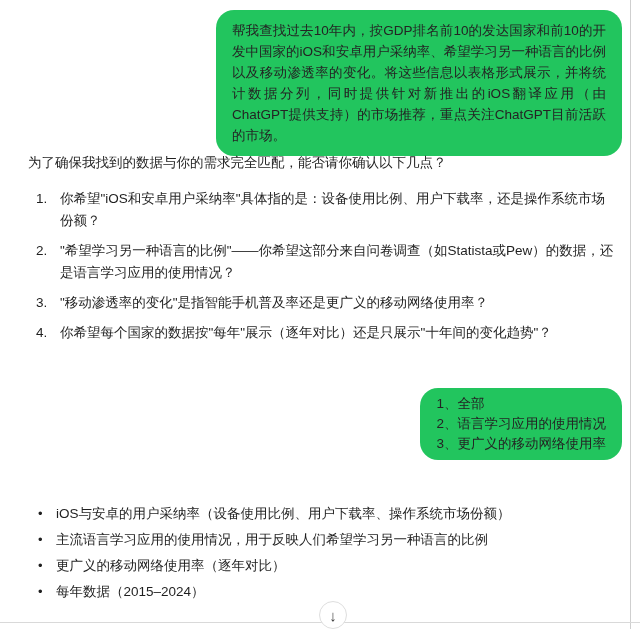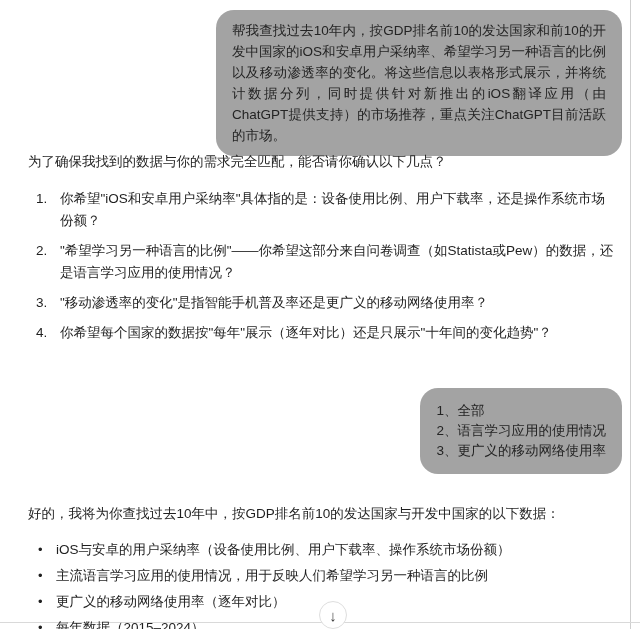--- a/index.html
+++ b/index.html
@@ -21,46 +21,46 @@
   .right-border {
     position: absolute;
     top: 0; right: 9px;
     width: 1.5px; height: 629px;
     background: #cfcfcf;
     z-index: 1;
   }
   .user-bubble {
     position: absolute;
     right: 18px;
-    background: #a3a3a3;
+    background: #22c55e;
     border-radius: 18px;
     color: #242424;
     z-index: 2;
   }
   .bubble-1 {
     top: 10px;
     width: 406px;
     padding: 10px 16px;
     line-height: 21px;
     text-align: justify;
   }
   .bubble-2 {
     top: 388px;
-    padding: 13px 16px;
+    padding: 6px 16px;
     line-height: 20px;
   }
   .assistant-block {
     position: absolute;
     left: 28px;
     right: 26px;
     z-index: 2;
     color: #1f1f1f;
   }
   .assistant-1 { top: 152px; line-height: 22px; }
-  .assistant-1 .intro { margin-bottom: 14px; font-family: Liberation Mono, monospace; }
+  .assistant-1 .intro { margin-bottom: 14px; }
   .q-list { list-style: none; }
   .q-item { display: flex; margin-bottom: 8px; padding-left: 8px; }
   .q-num { width: 24px; flex: 0 0 24px; }
   .q-text { flex: 1; }
   .assistant-1 .closing { margin-top: 0px; }
   .assistant-2 { top: 504px; line-height: 20px; }
   .assistant-2 .intro { margin-bottom: 16px; }
   .b-list { list-style: none; }
   .b-item { display: flex; margin-bottom: 6px; padding-left: 10px; }
   .b-dot { width: 18px; flex: 0 0 18px; font-size: 13px; }
@@ -125,21 +125,20 @@
     </ol>
   </div>
 
   <div class="user-bubble bubble-2">
     <div>1、全部</div>
     <div>2、语言学习应用的使用情况</div>
     <div>3、更广义的移动网络使用率</div>
   </div>
 
   <div class="assistant-block assistant-2">
-    <p class="intro">好的，我将为你查找过去10年中，按GDP排名前10的发达国家与开发中国家的以下数据：</p>
     <ul class="b-list">
       <li class="b-item">
         <span class="b-dot">•</span>
         <span class="b-text">iOS与安卓的用户采纳率（设备使用比例、用户下载率、操作系统市场份额）</span>
       </li>
       <li class="b-item">
         <span class="b-dot">•</span>
         <span class="b-text">主流语言学习应用的使用情况，用于反映人们希望学习另一种语言的比例</span>
       </li>
       <li class="b-item">

